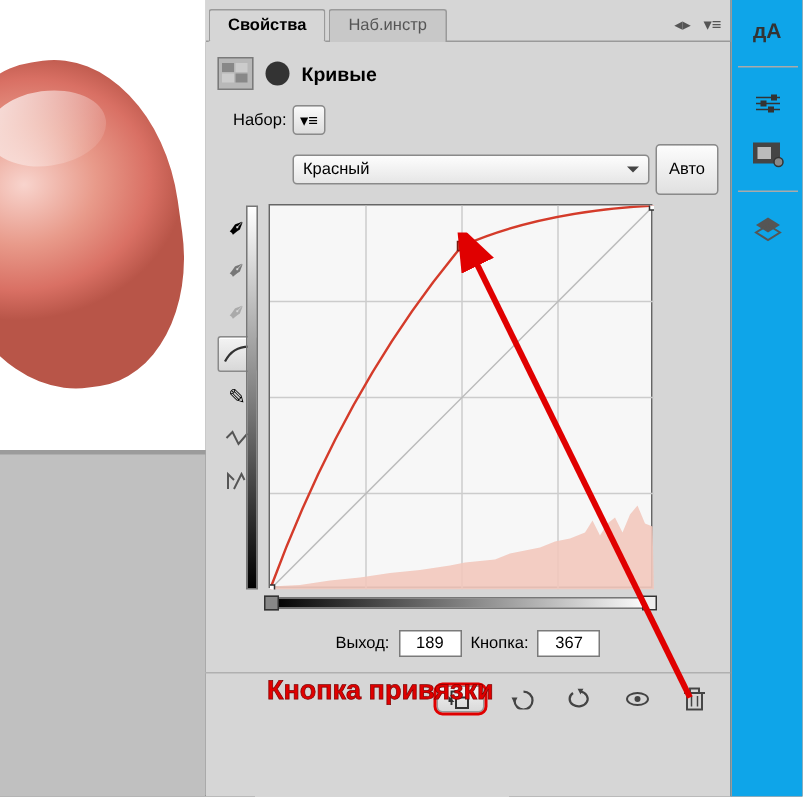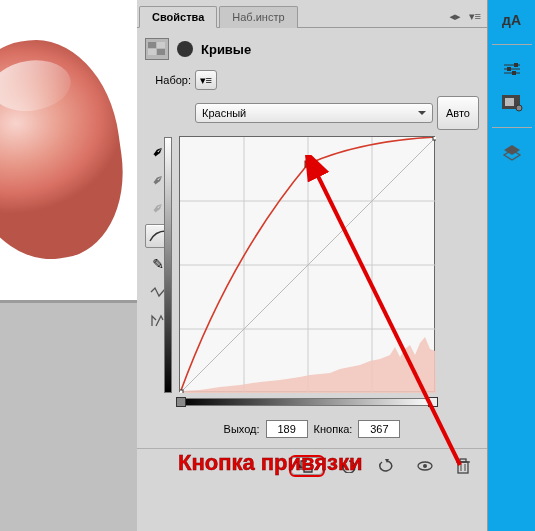--- a/index.html
+++ b/index.html
@@ -52,21 +52,21 @@
 
 .bottom-strip { display:flex; align-items:center; gap:10px; padding:6px 10px; margin-top:4px; border-top:1px solid #b0b0b0; }
 .strip-spacer { flex:1; }
 .strip-btn { width:28px; height:22px; display:flex; align-items:center; justify-content:center; color:#444; }
 .strip-btn.boxed { border:2px solid #e00000; border-radius:6px; background:linear-gradient(#f4f4f4,#d8d8d8); box-shadow: inset 0 0 0 1px #999; padding:0 4px; width:36px; }
 
 .right-rail { width:48px; background:#0ea5e9; border-left:1px solid #9a9a9a; display:flex; flex-direction:column; align-items:center; gap:10px; padding-top:8px;text-align:center; }
 .rail-item { width:26px; height:24px; display:flex; align-items:center; justify-content:center; color:#333; }
 .rail-divider { width:40px; height:1px; background:#aaa; margin:2px 0; }
 
-.annotation { position:absolute; left:178px; top:450px; font-size:22px; font-weight:bold; color:#e00000; -webkit-text-stroke: 0.5px #800000; pointer-events:none; }
+.annotation { position:absolute; left:178px; top:450px; font-size:18px; font-weight:bold; color:#e00000; -webkit-text-stroke: 0.5px #800000; pointer-events:none; }
 
 .arrow-svg { position:absolute; left:300px; top:155px; pointer-events:none; }
 
 .eyedrop { font-size:15px; transform:rotate(-45deg); display:inline-block; }
 </style>
 </head>
 <body>
 
 <div class="workspace">
 

